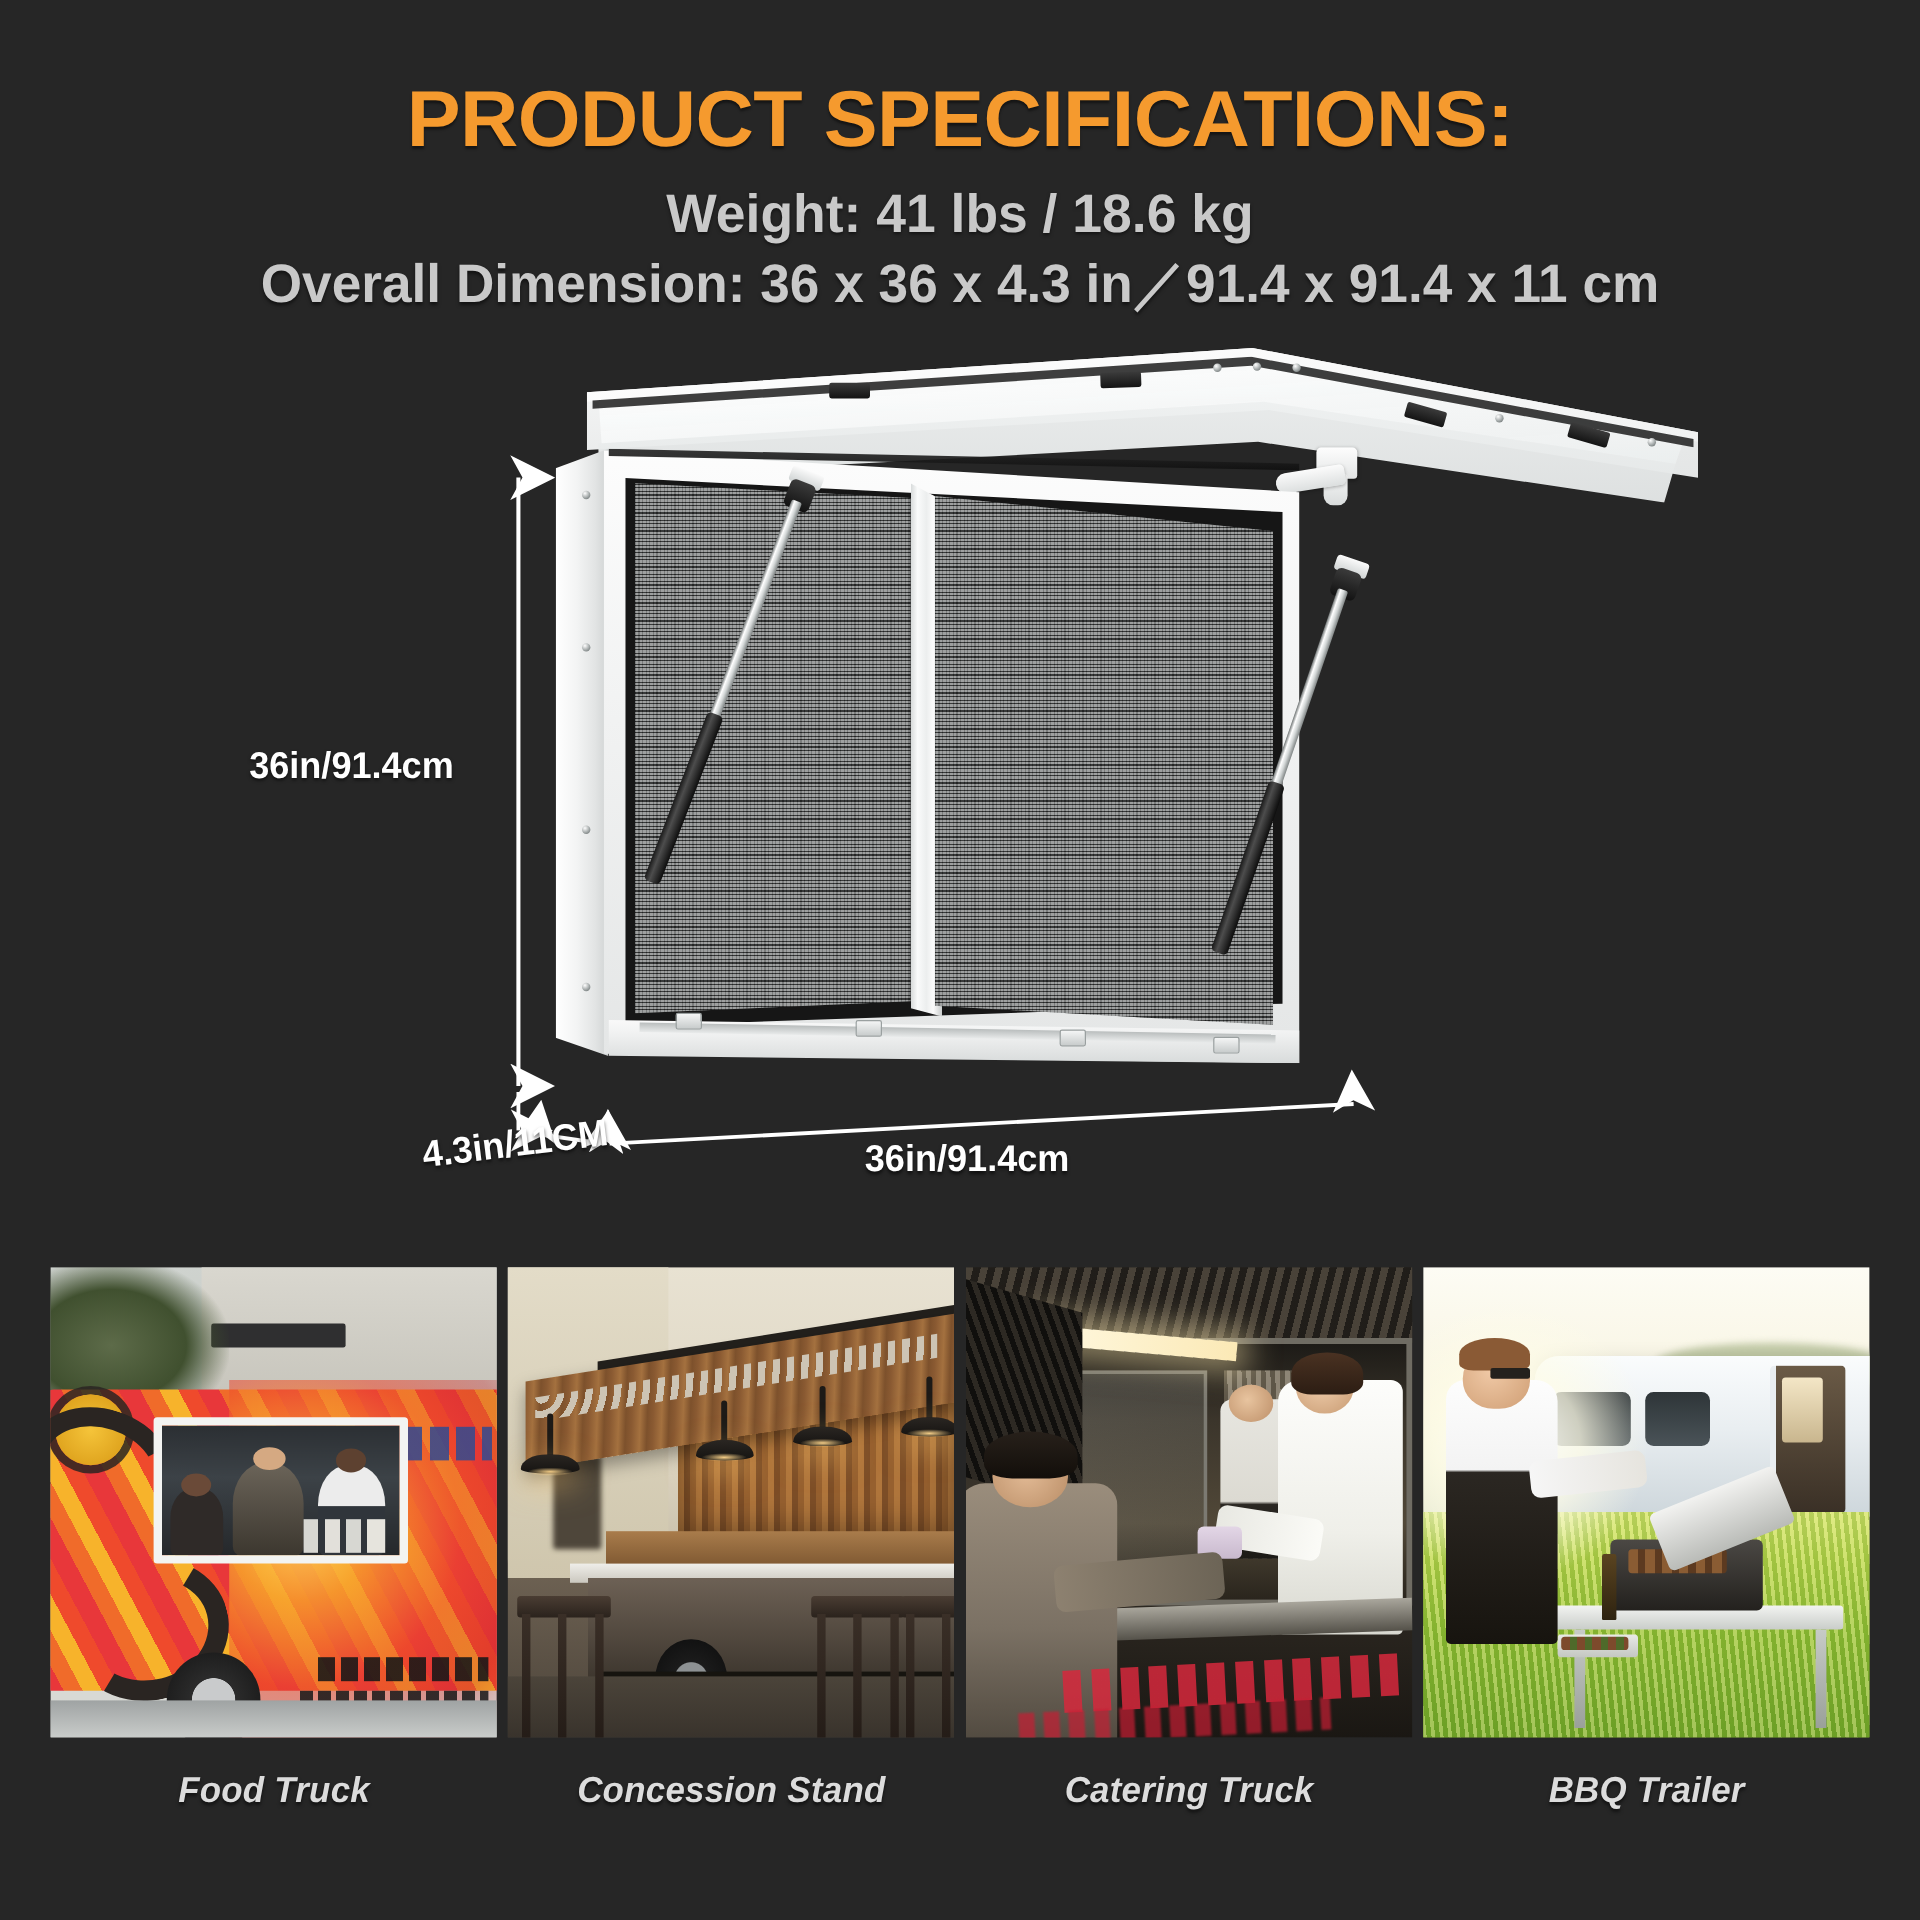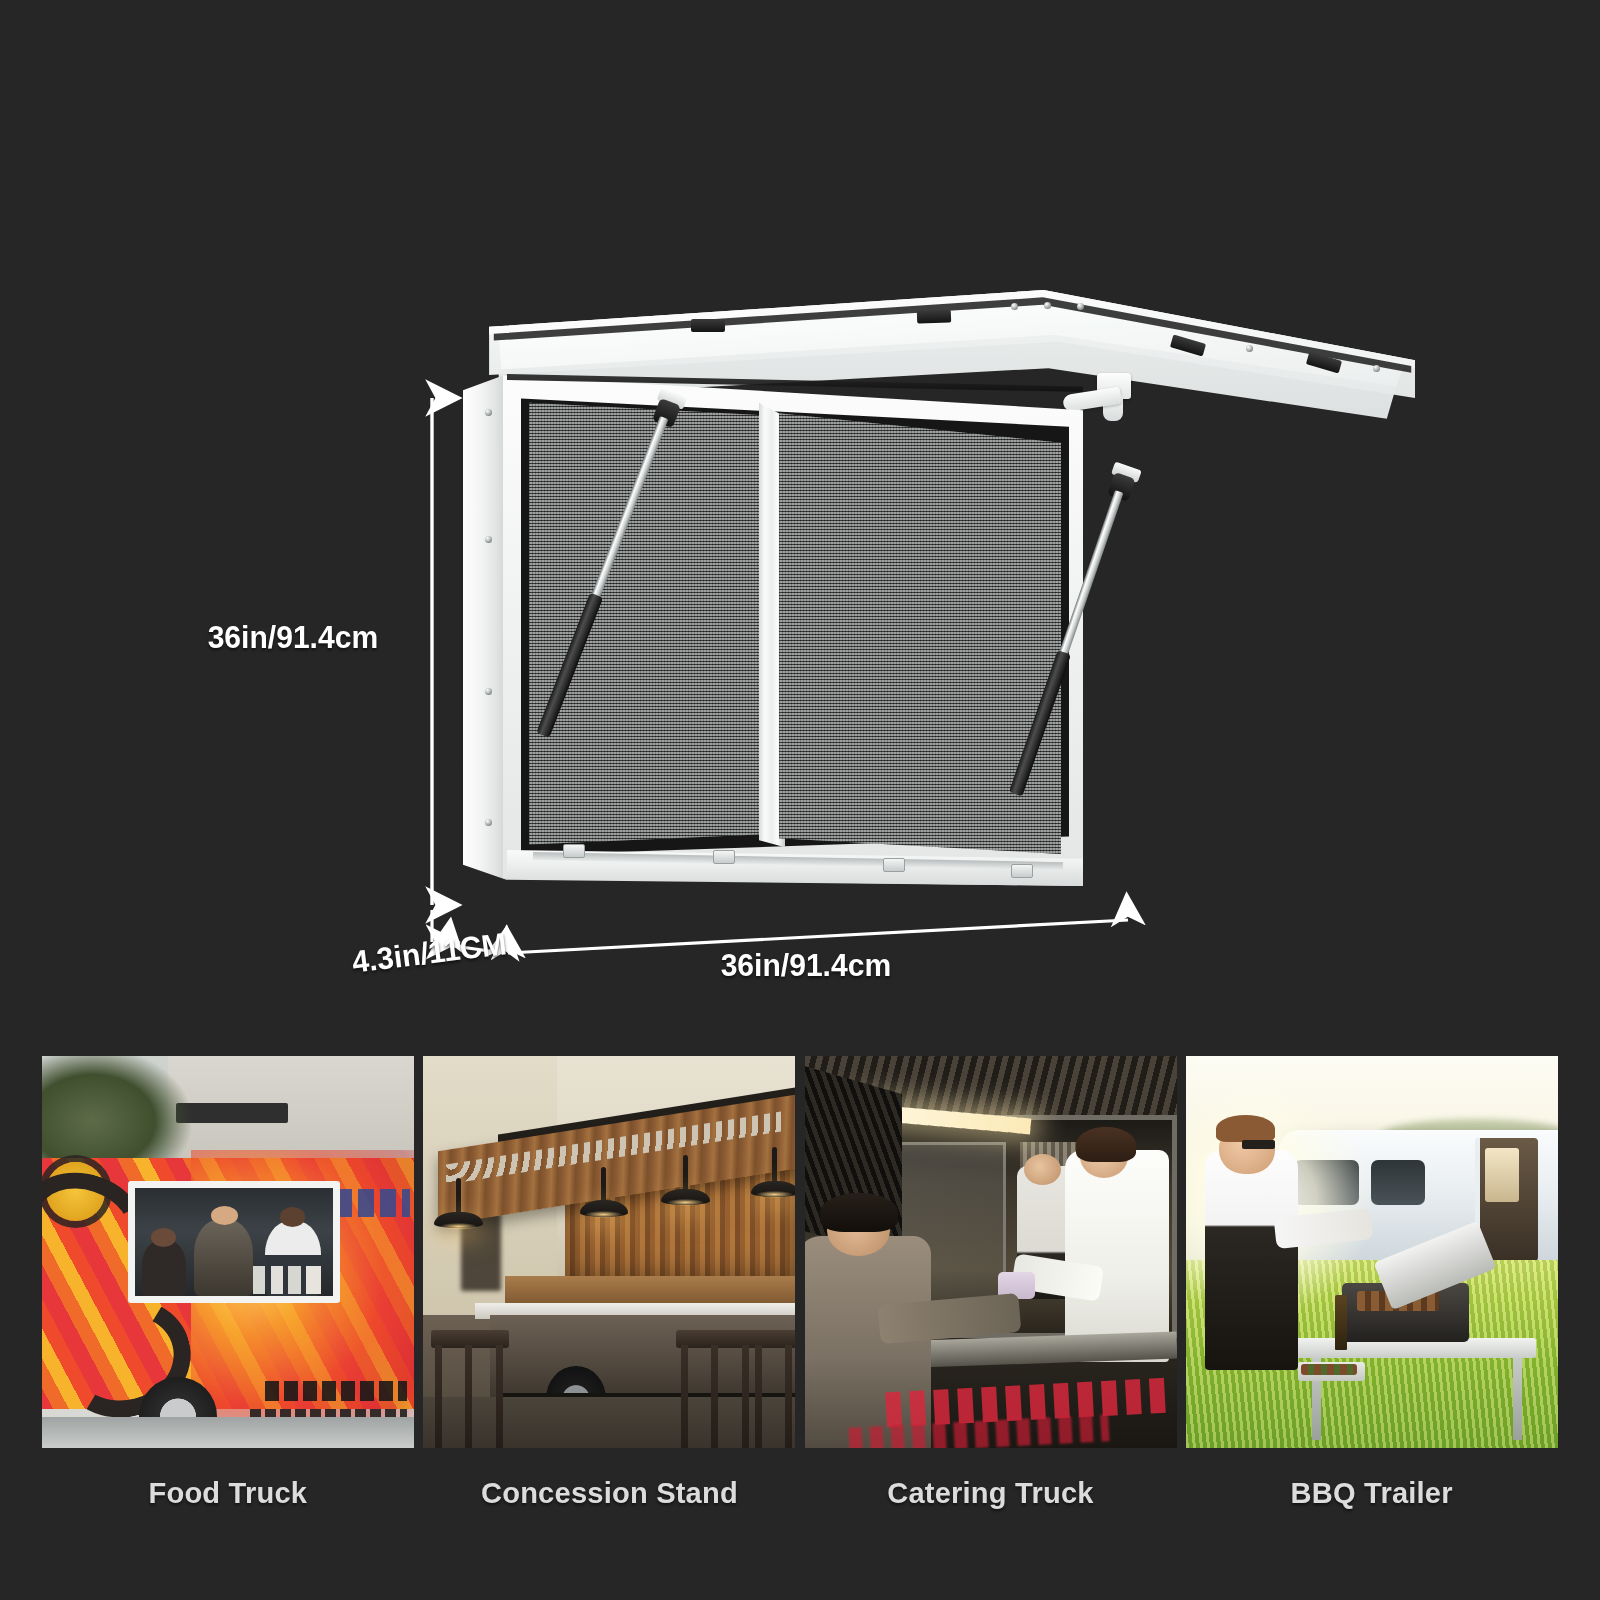--- a/index.html
+++ b/index.html
@@ -347,20 +347,21 @@
     padding: 0 42px;
     display: flex;
     gap: 6px;
     justify-content: space-between;
   }
   .thumb-cell {
     width: 372px;
     display: flex;
     flex-direction: column;
     align-items: center;
+    font-style: italic;
   }
   .thumb-photo {
     width: 372px;
     height: 392px;
     overflow: hidden;
     position: relative;
     background: #1a1a1a;
   }
   .thumb-caption {
     margin-top: 28px;
@@ -781,20 +782,25 @@
     background: repeating-linear-gradient(90deg, rgba(198,30,52,.7) 0 13px, rgba(0,0,0,0) 13px 21px);
     filter: blur(0.8px);
     transform: rotate(-3deg);
   }
 </style>
 </head>
 <body>
 
 <div id="page">
 
+  <div id="header-block">
+    <div id="spec-title">PRODUCT SPECIFICATIONS:</div>
+    <div id="spec-weight" class="spec-line">Weight: 41 lbs / 18.6 kg</div>
+    <div id="spec-dimension" class="spec-line">Overall Dimension: 36 x 36 x 4.3 in／91.4 x 91.4 x 11 cm</div>
+  </div>
 
   <div id="product-stage">
 
     <svg class="dim-svg" viewBox="0 0 1600 770">
       <defs>
         <marker id="arrUp" markerWidth="11" markerHeight="11" refX="5.5" refY="9" orient="auto" markerUnits="strokeWidth">
           <path d="M5.5,0 L11,11 L5.5,8 L0,11 Z" fill="#ffffff"></path>
         </marker>
         <marker id="arrDown" markerWidth="11" markerHeight="11" refX="5.5" refY="9" orient="auto" markerUnits="strokeWidth">
           <path d="M5.5,0 L11,11 L5.5,8 L0,11 Z" fill="#ffffff"></path>

